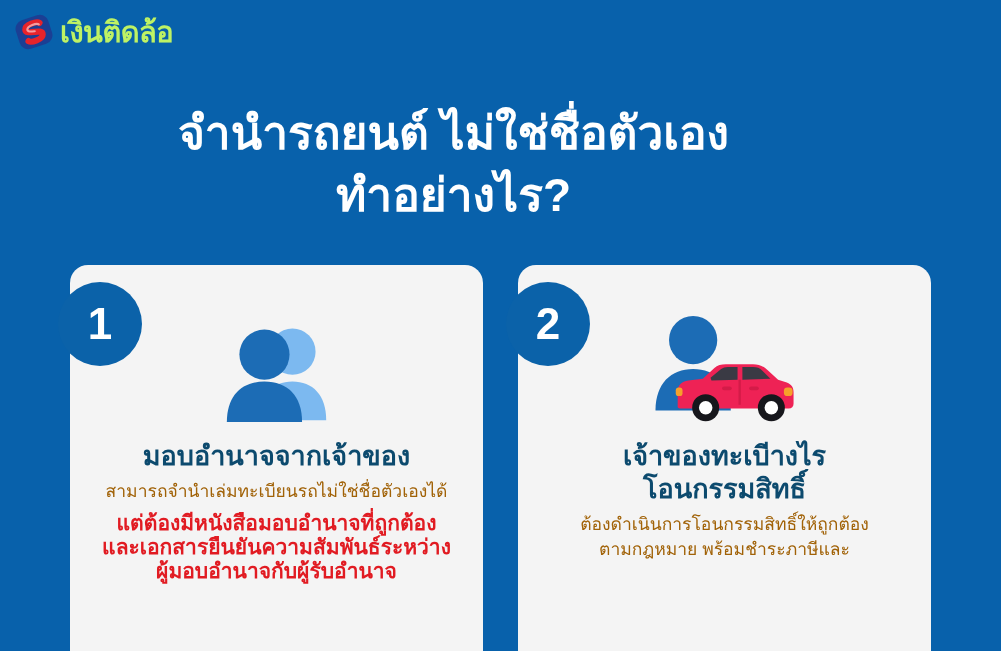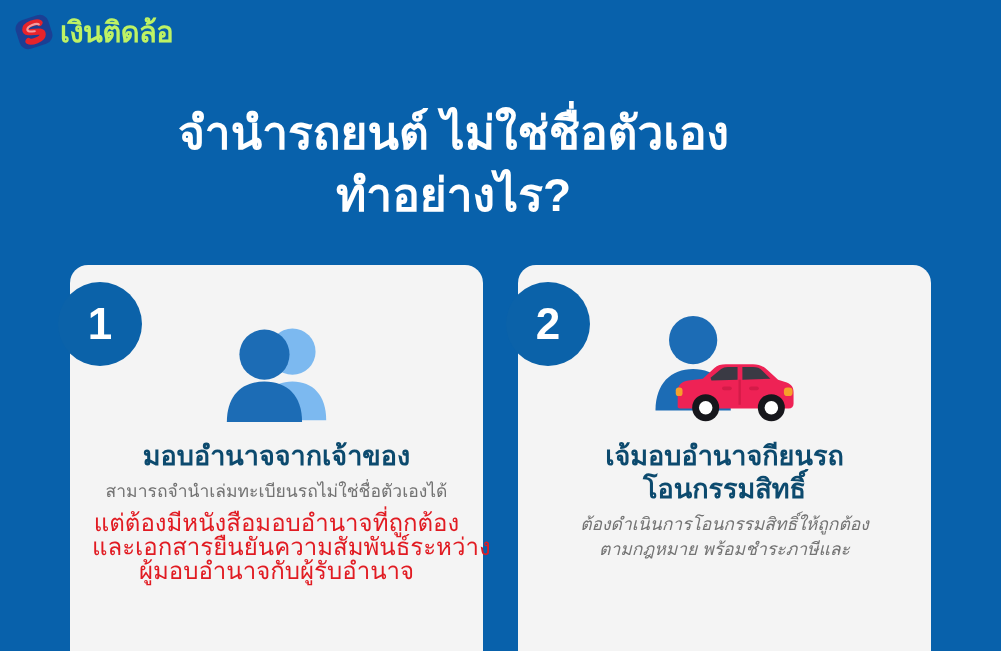--- a/index.html
+++ b/index.html
@@ -108,37 +108,37 @@
     color:#0c4a6e;
     font-weight:bold;
     font-size:27px;
     line-height:33px;
     margin-bottom:6px;
     white-space:nowrap;
   }
   .card-title.two-line{ white-space:normal; }
 
   .card-sub{
-    color:#737373;
+    color:#a16207;
     font-size:17.5px;
     line-height:24px;
     font-weight:normal;
     white-space:nowrap;
   }
   .card-sub.wrap{ white-space:normal; }
 
   .card-note{
     margin-top:8px;
     color:#E11B22;
-    font-weight:normal;
-    font-size:24px;
+    font-weight:bold;
+    font-size:21px;
     line-height:24px;
   }
   .card-note .ln{ display:block; white-space:nowrap; }
-  .card-sub-block{ margin-top:4px;font-style:italic; }
+  .card-sub-block{ margin-top:4px; }
   .card-sub-block .ln{ display:block; white-space:nowrap; line-height:25px; }
   .card-sub-block .ln.bold{ font-weight:bold; }
 </style>
 </head>
 <body>
 
 <div class="logo-bar">
   <span class="logo-mark">
     <svg viewBox="0 0 40 36" width="40" height="36" aria-hidden="true">
       <g transform="rotate(-18 20 18)">
@@ -213,21 +213,21 @@
           <circle cx="55" cy="97" r="14" fill="#17171C"></circle>
           <circle cx="55" cy="97" r="7" fill="#FFFFFF"></circle>
           <circle cx="123" cy="97" r="14" fill="#17171C"></circle>
           <circle cx="123" cy="97" r="7" fill="#FFFFFF"></circle>
         </svg>
       </span>
     </div>
 
     <div class="card-body">
       <div class="card-title two-line">
-        <span style="display:block">เจ้มอบอำนาจกียนรถ</span>
+        <span style="display:block">เจ้าของทะเบีางไร</span>
         <span style="display:block">โอนกรรมสิทธิ์</span>
       </div>
       <div class="card-sub-block card-sub wrap">
         <span class="ln">ต้องดำเนินการโอนกรรมสิทธิ์ให้ถูกต้อง</span>
         <span class="ln">ตามกฎหมาย พร้อมชำระภาษีและ</span>
       </div>
     </div>
   </div>
 
 </div>

